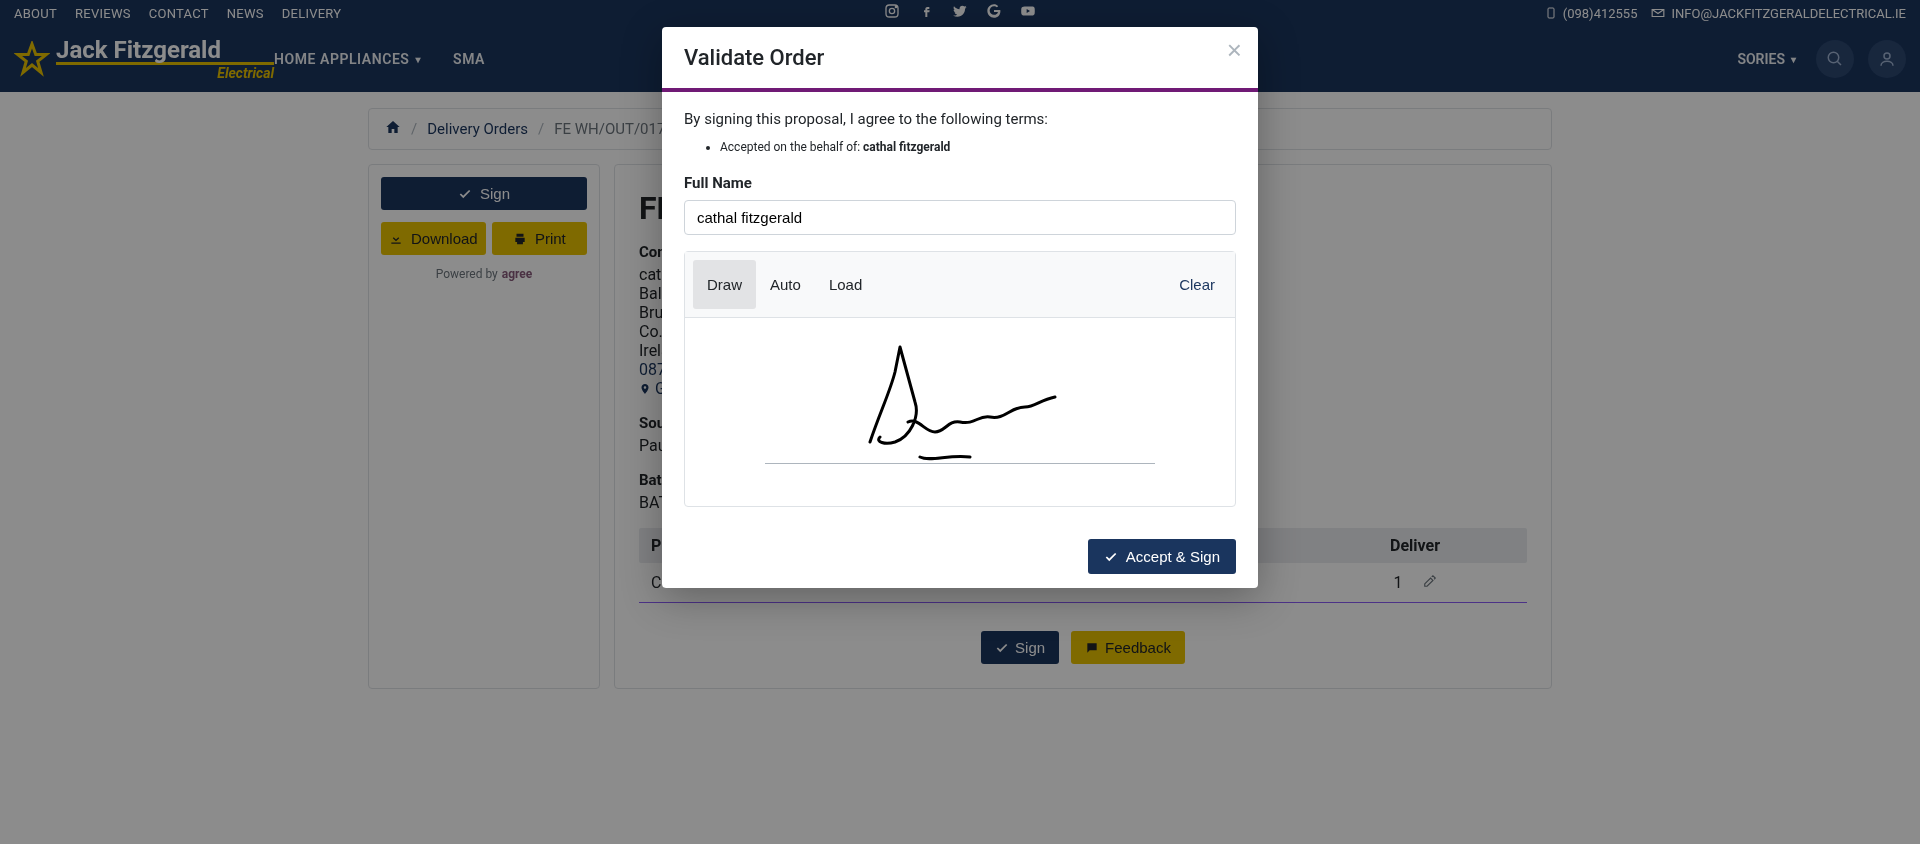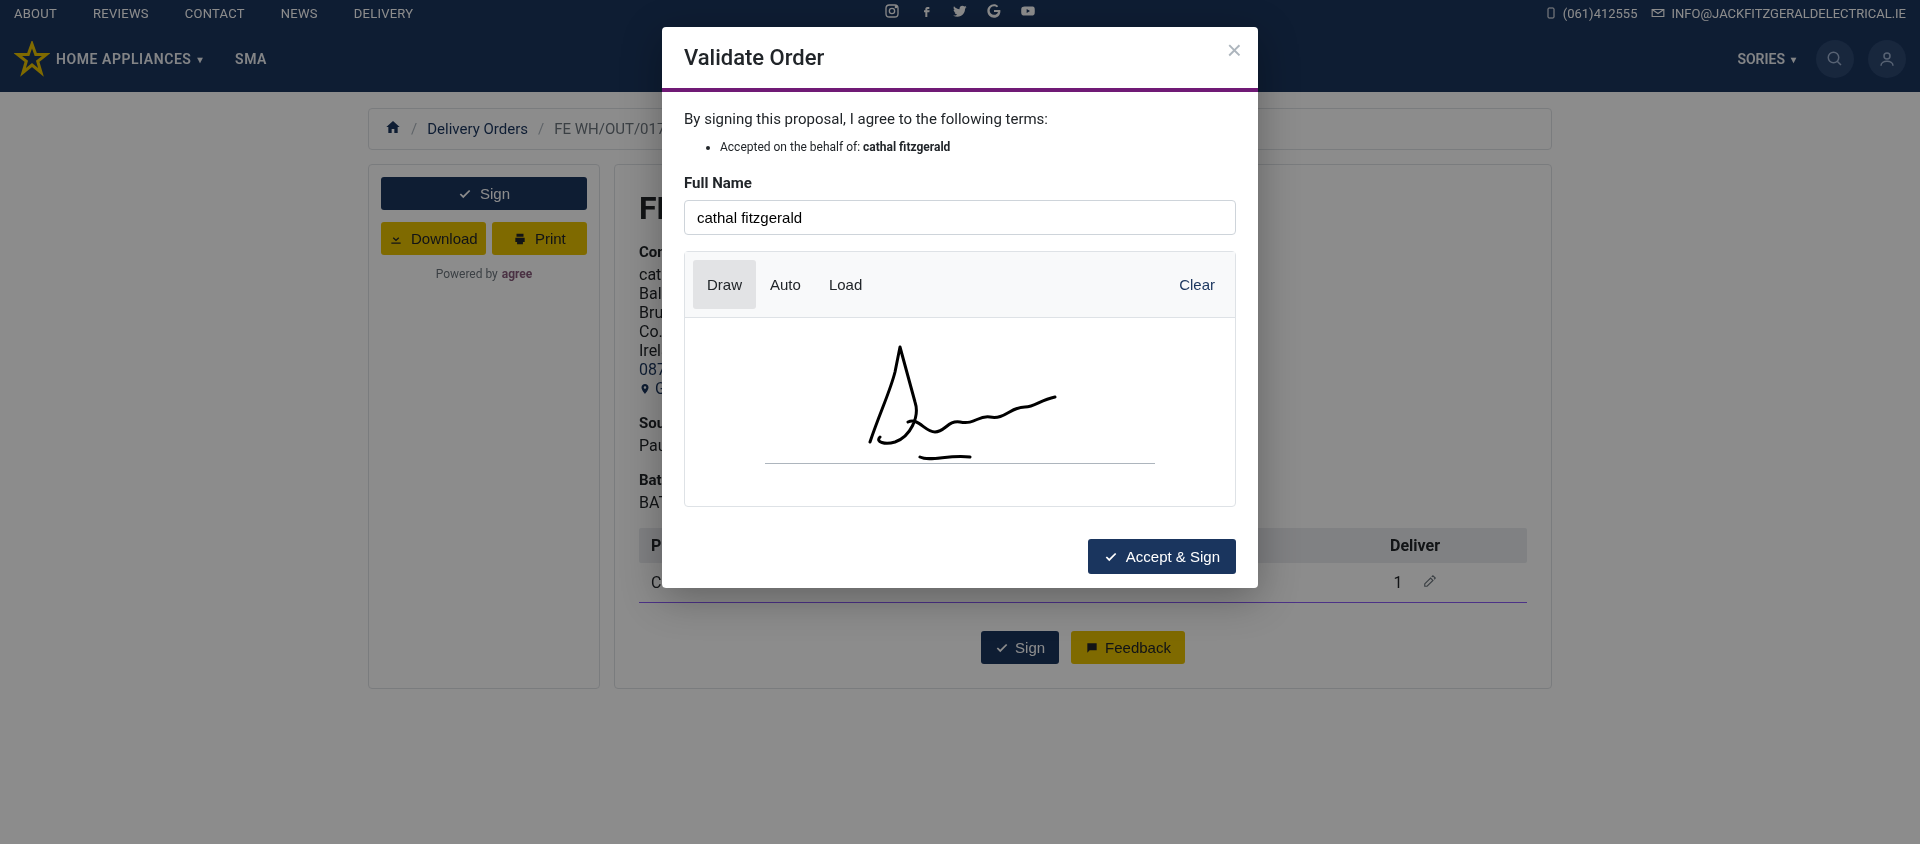--- a/index.html
+++ b/index.html
@@ -1,21 +1,21 @@
 <!DOCTYPE html>
 <html><head>
 <meta charset="utf-8">
 <style>
 *{box-sizing:border-box;margin:0;padding:0}
 body{font-family:-apple-system,BlinkMacSystemFont,"Segoe UI",Roboto,sans-serif;background:#fff;color:#212529;overflow:hidden}
 .page-wrap{width:1920px;height:844px;position:relative}
 
 
 .topbar{background:#1a355e;height:26px;display:flex;align-items:center;color:#fff;font-size:13px;padding:0 14px}
-.topbar .tb-left{display:flex;gap:36px}
+.topbar .tb-left{display:flex;gap:18px}
 .topbar .tb-left a{color:#fff;text-decoration:none;letter-spacing:.02em}
 .topbar .tb-center{display:flex;gap:18px;position:absolute;left:50%;transform:translateX(-50%)}
 .topbar .tb-center span{color:#fff;font-size:16px}
 .topbar .tb-right{margin-left:auto;display:flex;gap:14px;align-items:center}
 .topbar .tb-right span{display:flex;align-items:center;gap:6px}
 
 
 .nav{background:#1a355e;height:66px;display:flex;align-items:center;padding:0 14px}
 .logo{display:flex;align-items:center;color:#e8c100;font-weight:700}
 .logo svg{width:36px;height:36px;margin-right:6px}
@@ -121,37 +121,46 @@
         <svg width="16" height="16" viewBox="0 0 24 24" fill="white">
             <path d="M22 8.2c-.2-1.5-1.4-2.6-2.9-2.8C16.9 5.2 12 5.2 12 5.2s-4.9 0-7.1.3C3.4 5.6 2.2 6.8 2 8.2 1.8 9.8 1.8 12 1.8 12s0 2.2.2 3.8c.2 1.5 1.4 2.6 2.9 2.8 2.2.3 7.1.3 7.1.3s4.9 0 7.1-.3c1.5-.2 2.6-1.4 2.9-2.8.2-1.6.2-3.8.2-3.8s0-2.2-.2-3.8zM10 15V9l5 3-5 3z"></path>
           </svg>
       </span>
     </div>
     <div class="tb-right">
       <span>
         <svg width="12" height="12" viewBox="0 0 24 24" fill="none" stroke="white" stroke-width="2">
             <rect x="6" y="2" width="12" height="20" rx="2"></rect>
           </svg>
-        <span>(061)412555</span>
+        <span>(098)412555</span>
       </span>
       <span>
         <svg width="14" height="14" viewBox="0 0 24 24" fill="white">
             <path d="M2 6h20v12H2z" fill="none" stroke="white" stroke-width="2"></path>
             <path d="M2 6l10 7 10-7" fill="none" stroke="white" stroke-width="2"></path>
           </svg>
         <span>INFO@JACKFITZGERALDELECTRICAL.IE</span>
       </span>
     </div>
   </div>
 
   <div class="nav">
     <div class="logo">
       <svg viewBox="0 0 24 24" fill="none" stroke="#e8c100" stroke-width="2">
           <path d="M12 2l2.5 7h7l-5.7 4.5 2.2 7.5L12 16l-6 5 2.2-7.5L2.5 9h7z"></path>
         </svg>
+      <div>
+        <div class="logo-text">
+          <span class="brand">Jack Fitzgerald</span>
+        </div>
+        <div class="logo-underline"></div>
+        <div style="display:flex;justify-content:flex-end">
+            <span class="sub">Electrical</span>
+          </div>
+      </div>
     </div>
     <div class="nav-items">
       <a>
           <span>HOME APPLIANCES</span>
           <span class="chevron">▾</span>
         </a>
       <a>
           <span>SMA</span>
         </a>
     </div>

